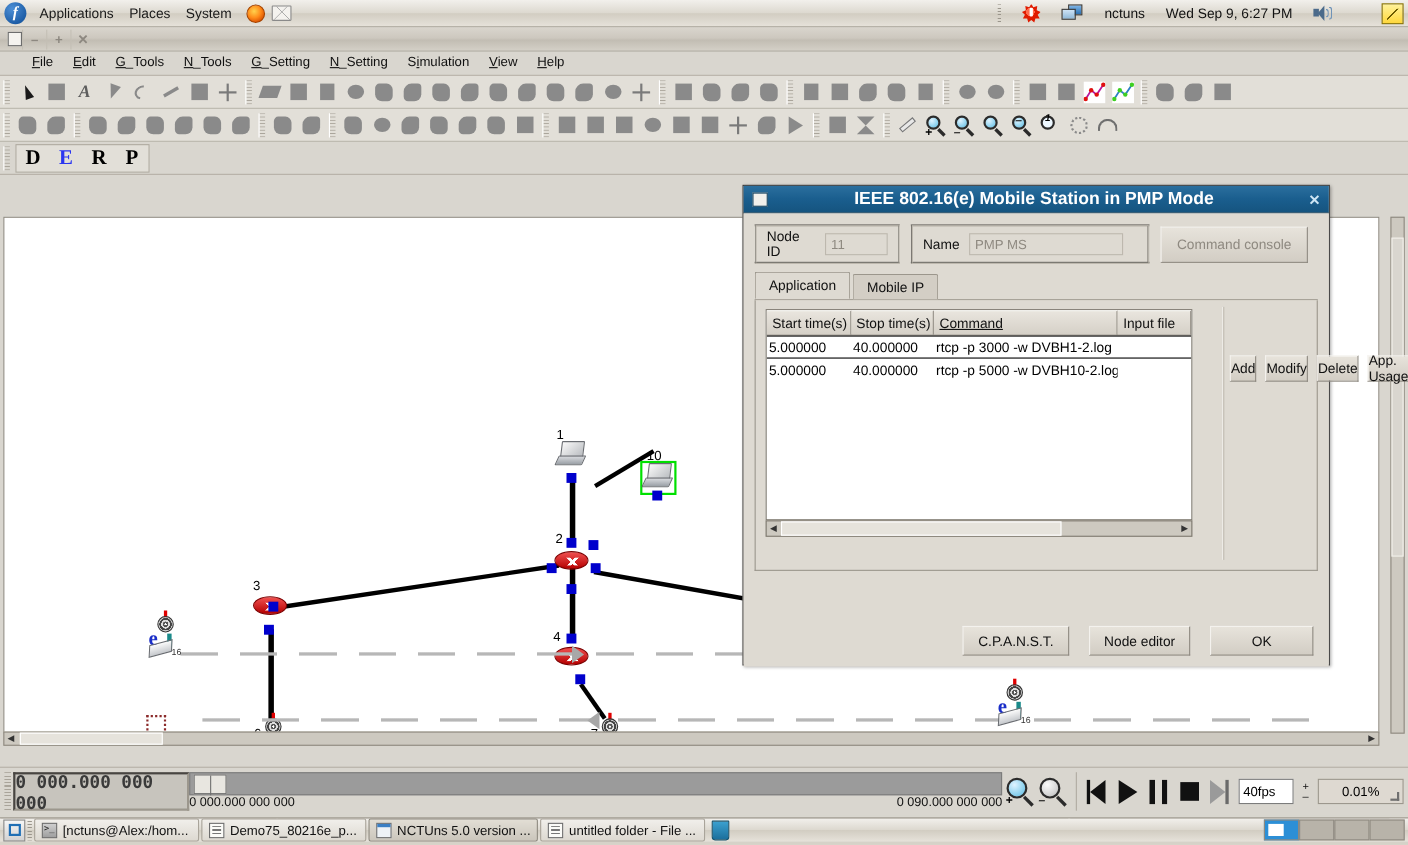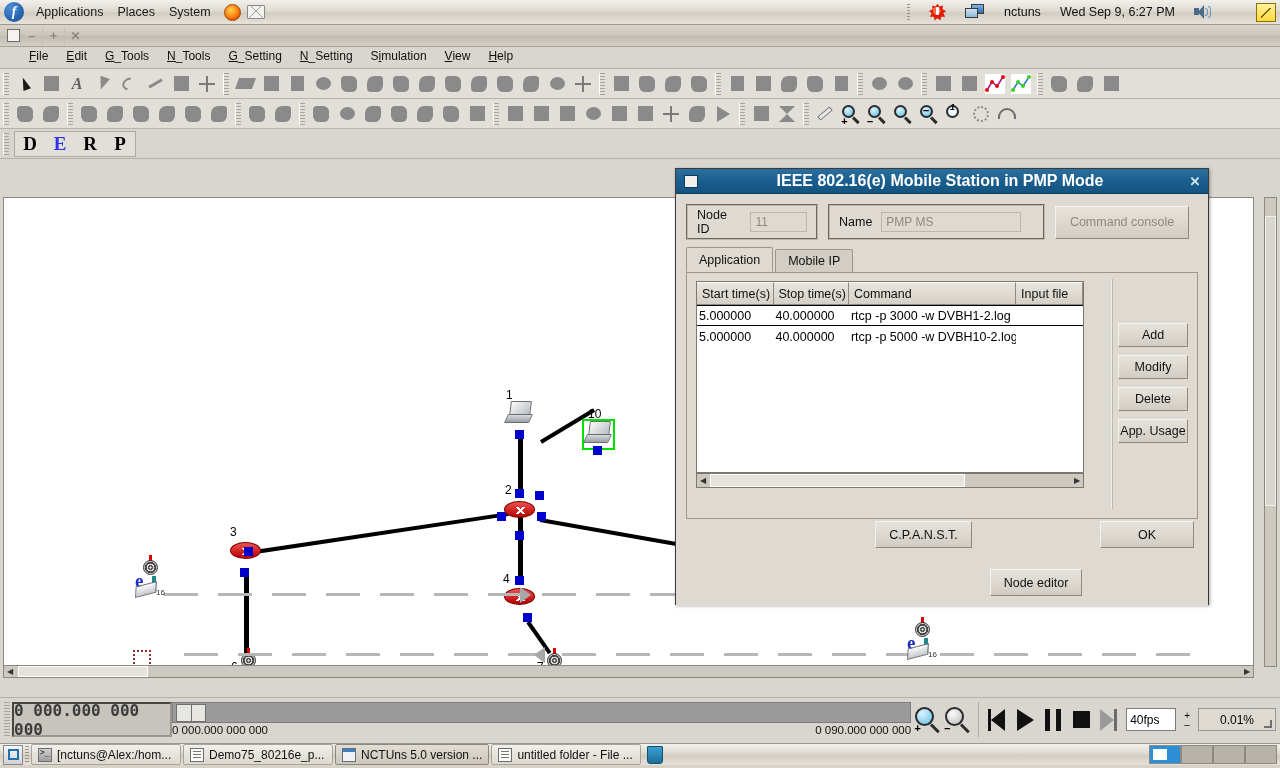--- a/index.html
+++ b/index.html
@@ -327,21 +327,21 @@
   .th{
     font-size:12.5px;color:#111;display:flex;align-items:center;padding-left:5px;
     background:linear-gradient(to bottom,#e9e5de,#d5d0c7);border-right:1px solid #8e8980;
     border-top:1px solid #fbfaf7;
   }
   .trow{display:flex;height:21px;font-size:12.5px;color:#000;align-items:center;}
   .trow.selected{border-top:1px solid #000;border-bottom:1px solid #000;}
   .td{padding-left:2px;overflow:hidden;white-space:nowrap;}
   .tbl-hscroll{position:absolute;left:9px;top:200px;width:388px;height:15px;background:#cdc9c0;border:1px solid #7d786e;}
   .tbl-hscroll .thumb{position:absolute;left:13px;top:0;width:255px;height:13px;background:#e6e3dc;border:1px solid #fff;}
-  .side-btns{position:absolute;right:9px;top:50px;width:70px;display:flex;flex-direction:column;gap:8px;}
+  .side-btns{position:absolute;right:9px;top:50px;width:70px;display:flex;flex-direction:row;gap:8px;}
   .side-btns .btn{height:24px;}
   .vsep{position:absolute;right:84px;top:6px;width:2px;height:230px;background:#bdb8ae;border-left:1px solid #f2f0ec;}
   .dlg-bottom{position:absolute;left:0;bottom:10px;width:100%;display:flex;justify-content:flex-end;gap:18px;padding-right:14px;}
   .dlg-bottom .btn{height:27px;}
 </style>
 </head>
 <body>
 
 <div id="root">
 
@@ -877,21 +877,21 @@
         <div class="tab active">Application</div>
         <div class="tab">Mobile IP</div>
       </div>
 
       <div class="panel">
 
         <div class="table-wrap">
           <div class="thead">
             <div class="th" style="width:80px;">Start time(s)</div>
             <div class="th" style="width:79px;">Stop time(s)</div>
-            <div class="th" style="width:175px;">Command</div>
+            <div class="th" style="width:175px;text-decoration:underline;">Command</div>
             <div class="th" style="width:70px;">Input file</div>
           </div>
           <div class="trow selected">
             <div class="td" style="width:80px;">5.000000</div>
             <div class="td" style="width:79px;">40.000000</div>
             <div class="td" style="width:175px;">rtcp -p 3000 -w DVBH1-2.log</div>
             <div class="td" style="width:70px;"></div>
           </div>
           <div class="trow">
             <div class="td" style="width:80px;">5.000000</div>
@@ -912,21 +912,21 @@
         <div class="side-btns">
           <div class="btn">Add</div>
           <div class="btn">Modify</div>
           <div class="btn">Delete</div>
           <div class="btn">App. Usage</div>
         </div>
       </div>
 
       <div class="dlg-bottom">
         <div class="btn" style="width:97px;">C.P.A.N.S.T.</div>
-        <div class="btn" style="width:92px;margin-top:48px;">Node editor</div>
+        <div class="btn" style="width:92px;">Node editor</div>
         <div class="btn" style="width:94px;">OK</div>
       </div>
     </div>
   </div>
 
   <div class="taskbar">
     <div class="tb-show">
         <i></i>
       </div>
     <div class="tb-sep2"></div>

